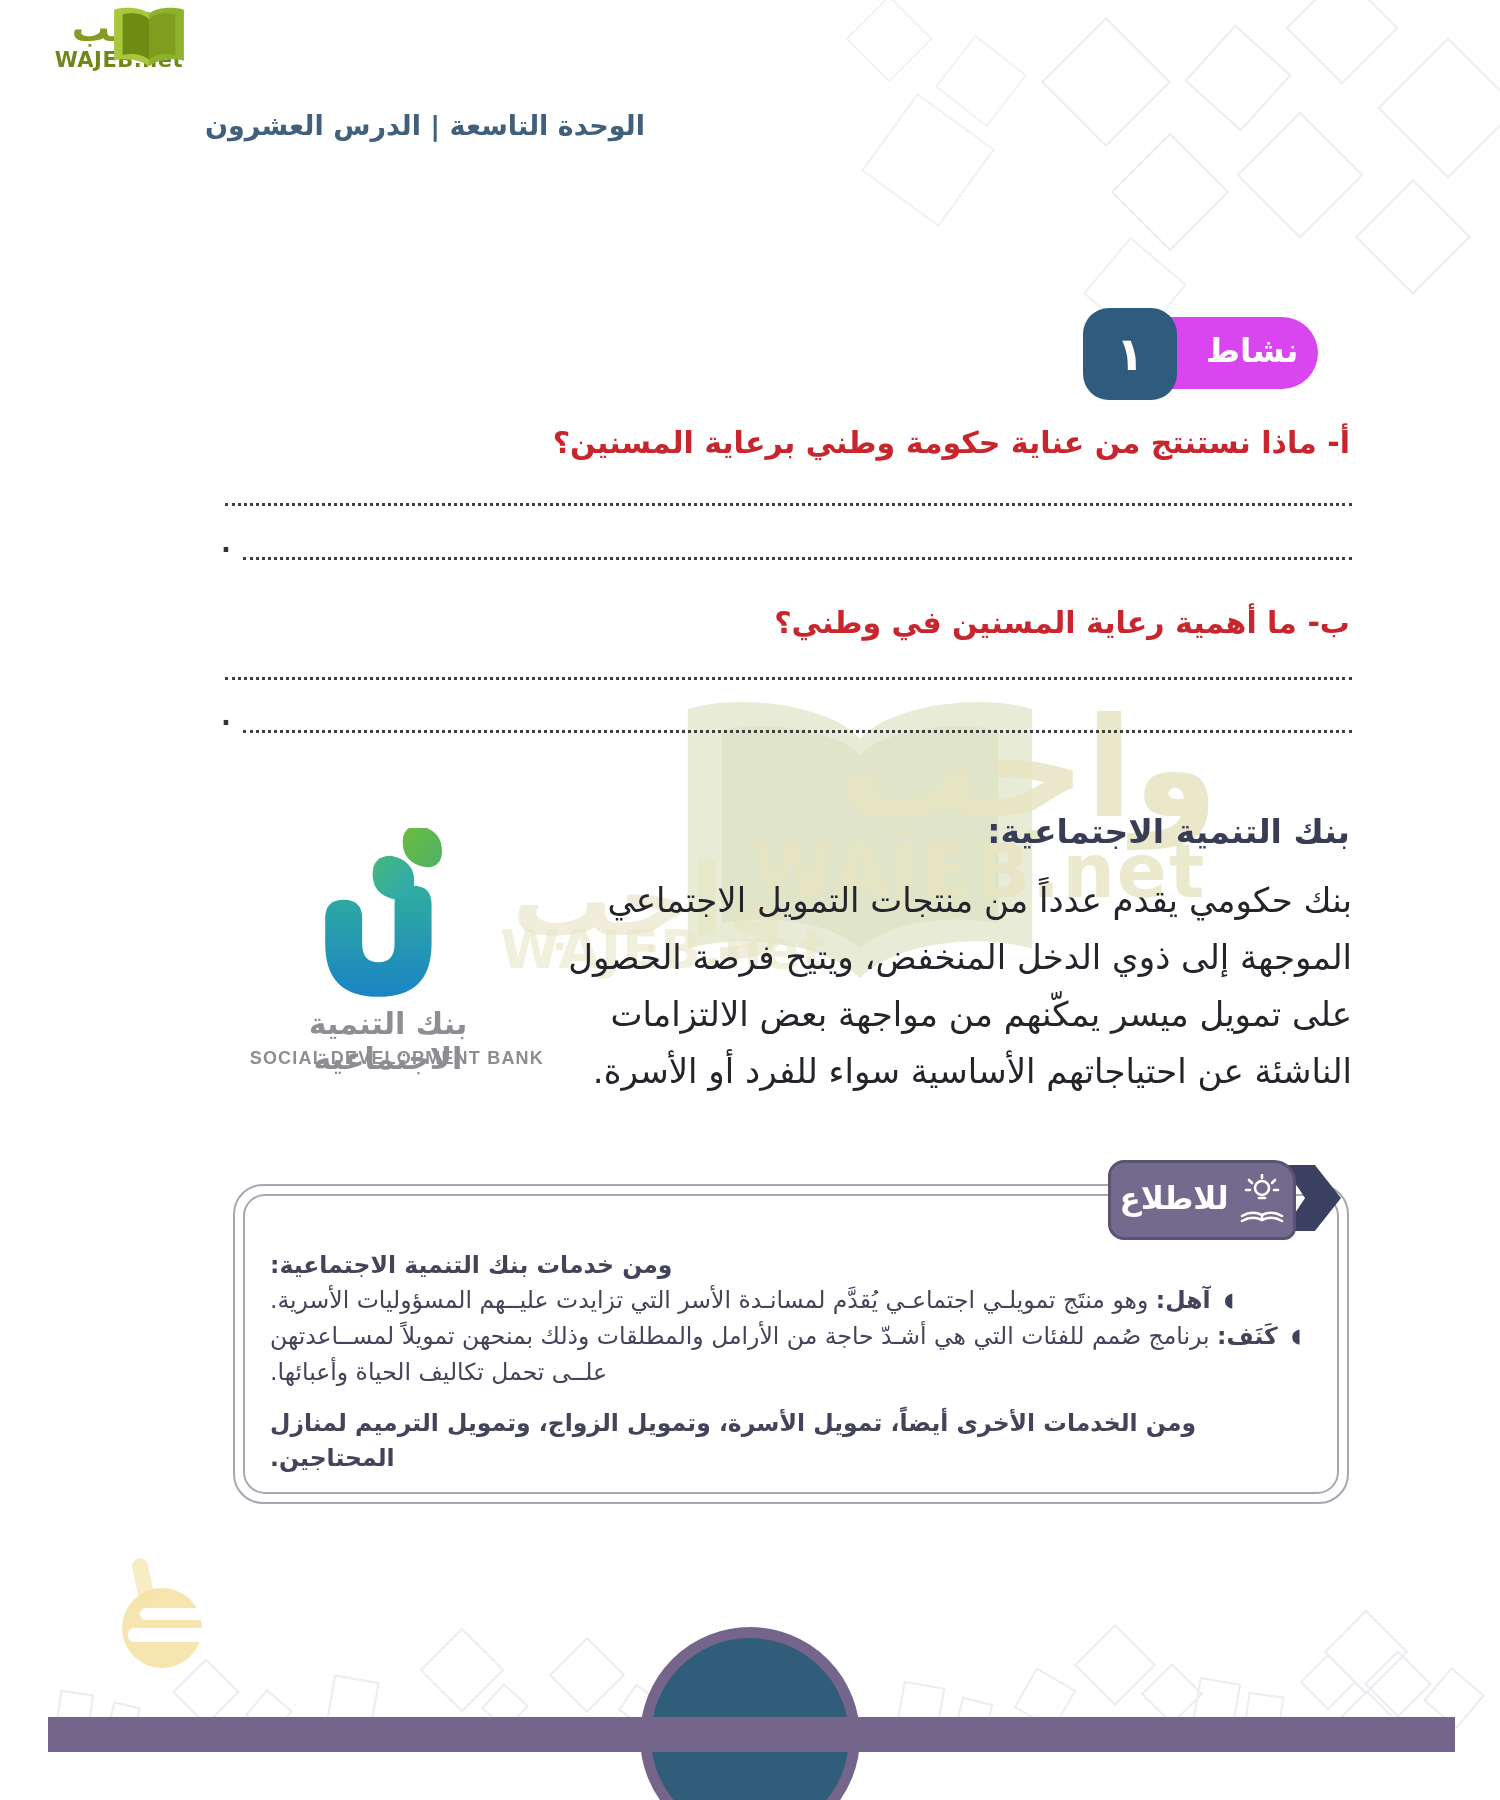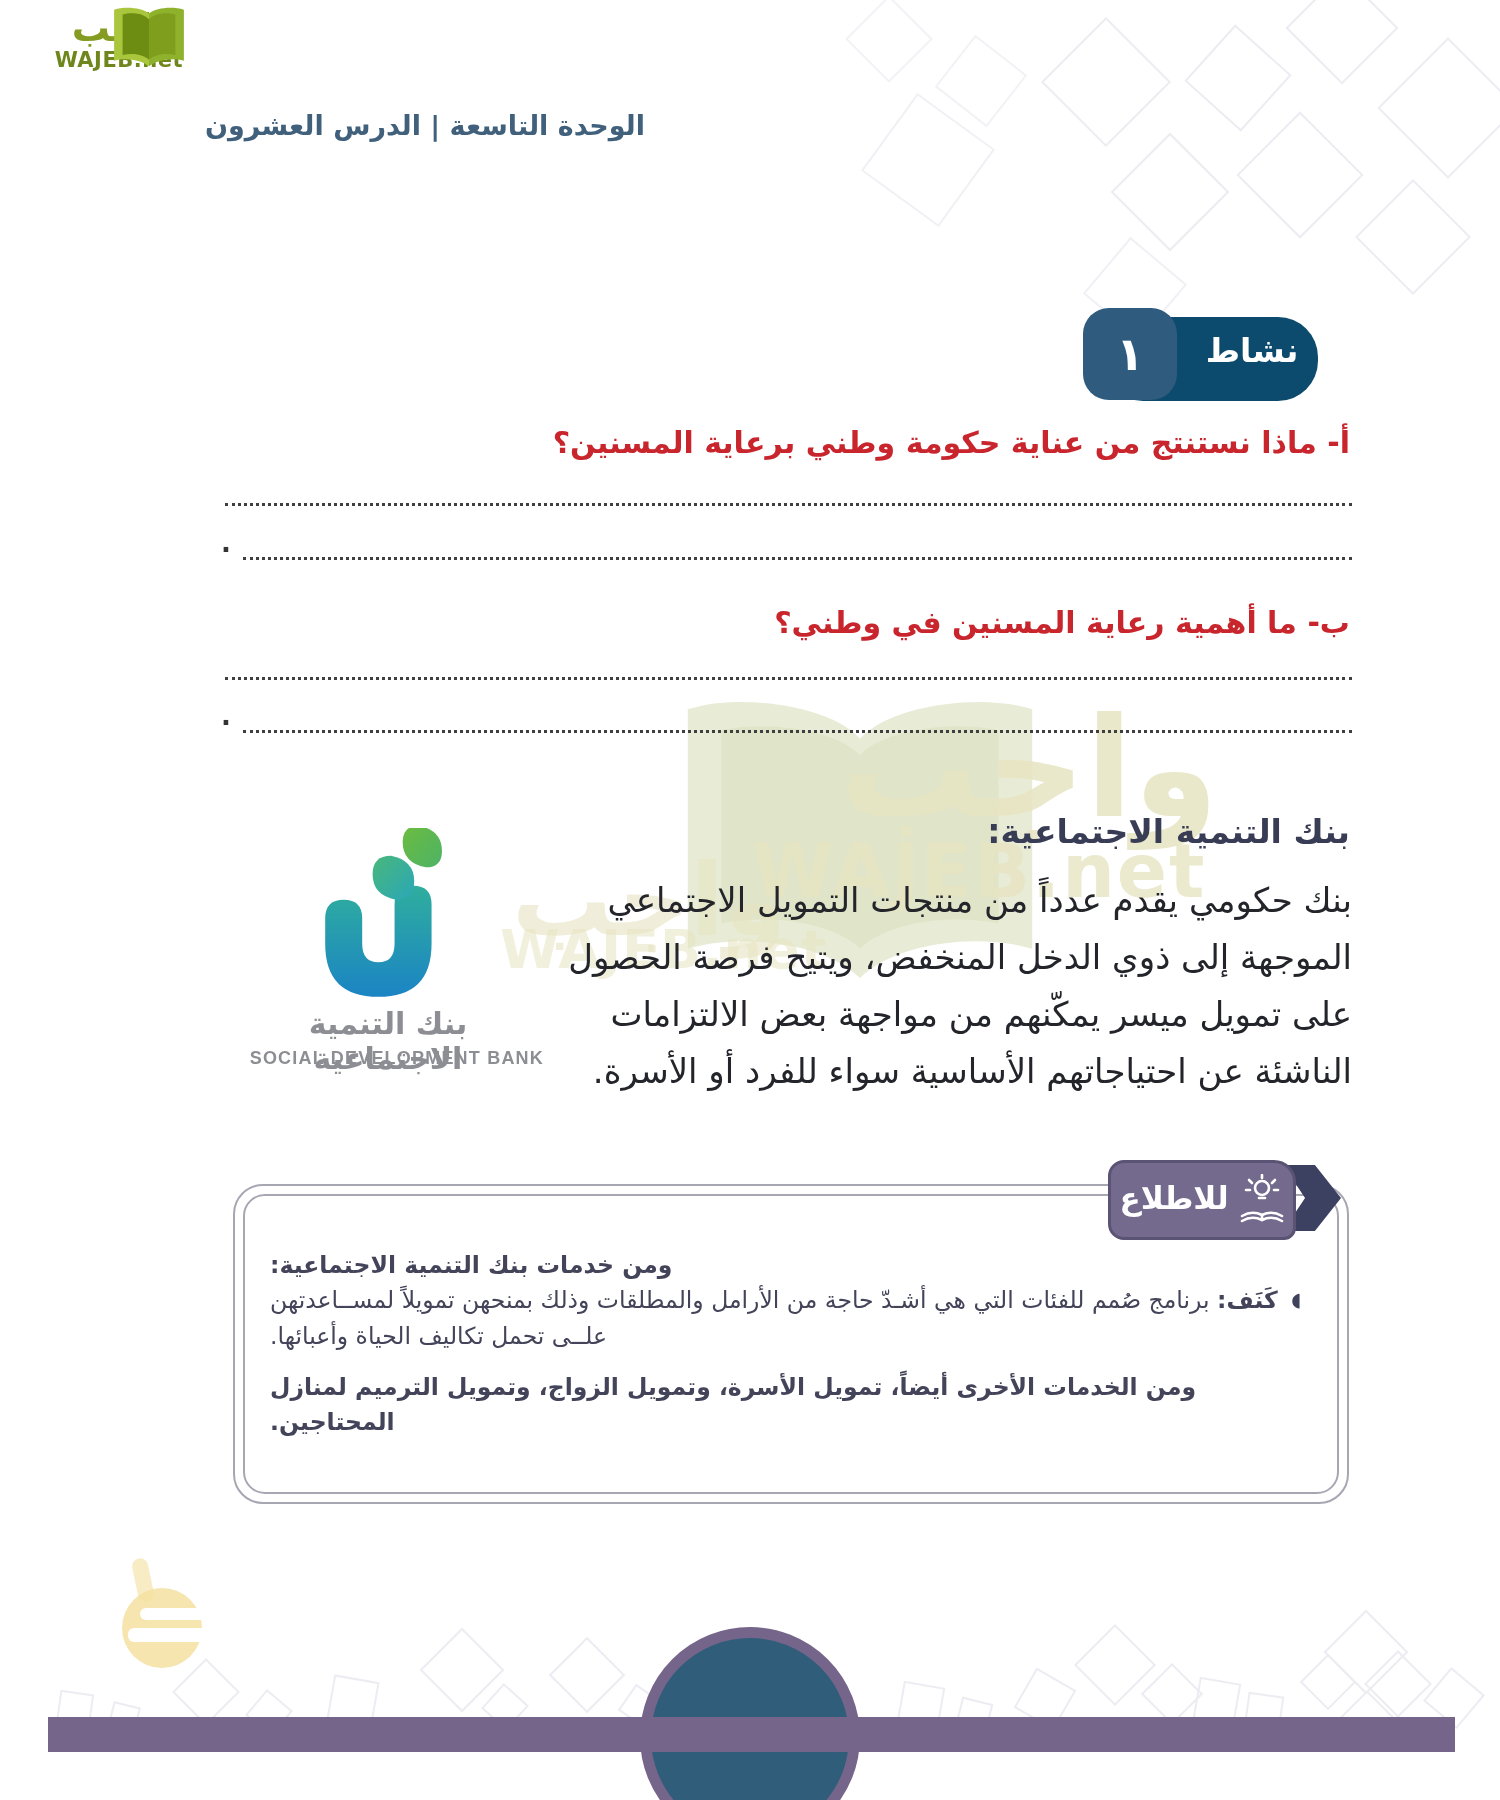--- a/index.html
+++ b/index.html
@@ -14,21 +14,21 @@
   
   .wm{position:absolute;color:#e7e4c2;font-weight:bold;pointer-events:none;}
   .wm-book{position:absolute;pointer-events:none;opacity:.9;}
   
   .site-logo{position:absolute;left:6px;top:4px;width:290px;height:70px;}
   .site-logo .ar{position:absolute;right:120px;top:2px;font-size:38px;font-weight:bold;color:#849c22;direction:rtl;}
   .site-logo .en{position:absolute;right:113px;top:44px;font-size:21px;font-weight:bold;color:#6f861c;letter-spacing:.5px;}
   .site-logo svg{position:absolute;left:100px;top:2px;}
   .breadcrumb{position:absolute;left:205px;top:110px;font-size:27px;font-weight:bold;color:#40607c;direction:rtl;}
   
-  .act-pill{position:absolute;left:1103px;top:317px;width:215px;height:84px;border-radius:40px;background:#0c4a6e;z-index:1;}
+  .act-pill{position:absolute;left:1103px;top:317px;width:215px;height:72px;border-radius:40px;background:#d946ef;z-index:1;}
   .act-pill .lbl{position:absolute;left:84px;top:14px;width:130px;text-align:center;font-size:33px;font-weight:bold;color:#fff;direction:rtl;}
   .act-num{position:absolute;left:1083px;top:308px;width:94px;height:92px;border-radius:26px;background:#2e5b7e;z-index:2;
            display:flex;align-items:center;justify-content:center;font-size:46px;font-weight:bold;color:#fff;}
   
   .q{position:absolute;right:150px;font-size:30px;font-weight:bold;color:#c9252d;direction:rtl;text-align:center;}
   .ansline{position:absolute;left:225px;width:1127px;height:12px;border-bottom:3px dotted #3f3f3f;}
   .ansline.short{left:243px;width:1109px;}
   .period{position:absolute;left:221px;font-size:26px;font-weight:bold;color:#333;}
   
   .bank-head{position:absolute;right:150px;top:812px;font-size:33px;font-weight:bold;color:#393c55;direction:rtl;}
@@ -163,20 +163,25 @@
   </svg>
   <div class="sdb-ar">بنك التنمية الاجتماعية</div>
   <div class="sdb-en">SOCIAL DEVELOPMENT BANK</div>
 
   <div class="ibox">
     <div class="ibox-inner"></div>
     <div class="ibox-content">
       <div class="bold">ومن خدمات بنك التنمية الاجتماعية:</div>
       <div class="ib-item">
         <span class="bullet">◖</span>
+        <span class="bold">آهل:</span>
+        <span>وهو منتَج تمويلـي اجتماعـي يُقدَّم لمسانـدة الأسر التي تزايدت عليــهم المسؤوليات الأسرية.</span>
+      </div>
+      <div class="ib-item">
+        <span class="bullet">◖</span>
         <span class="bold">كَنَف:</span>
         <span>برنامج صُمم للفئات التي هي أشـدّ حاجة من الأرامل والمطلقات وذلك بمنحهن تمويلاً لمســاعدتهن</span>
       </div>
       <div class="ib-cont">علــى تحمل تكاليف الحياة وأعبائها.</div>
       <div class="ib-footer">ومن الخدمات الأخرى أيضاً، تمويل الأسرة، وتمويل الزواج، وتمويل الترميم لمنازل المحتاجين.</div>
     </div>
   </div>
   <div class="chev"></div>
   <div class="tab">
     <svg width="46" height="52" viewBox="0 0 46 52">

